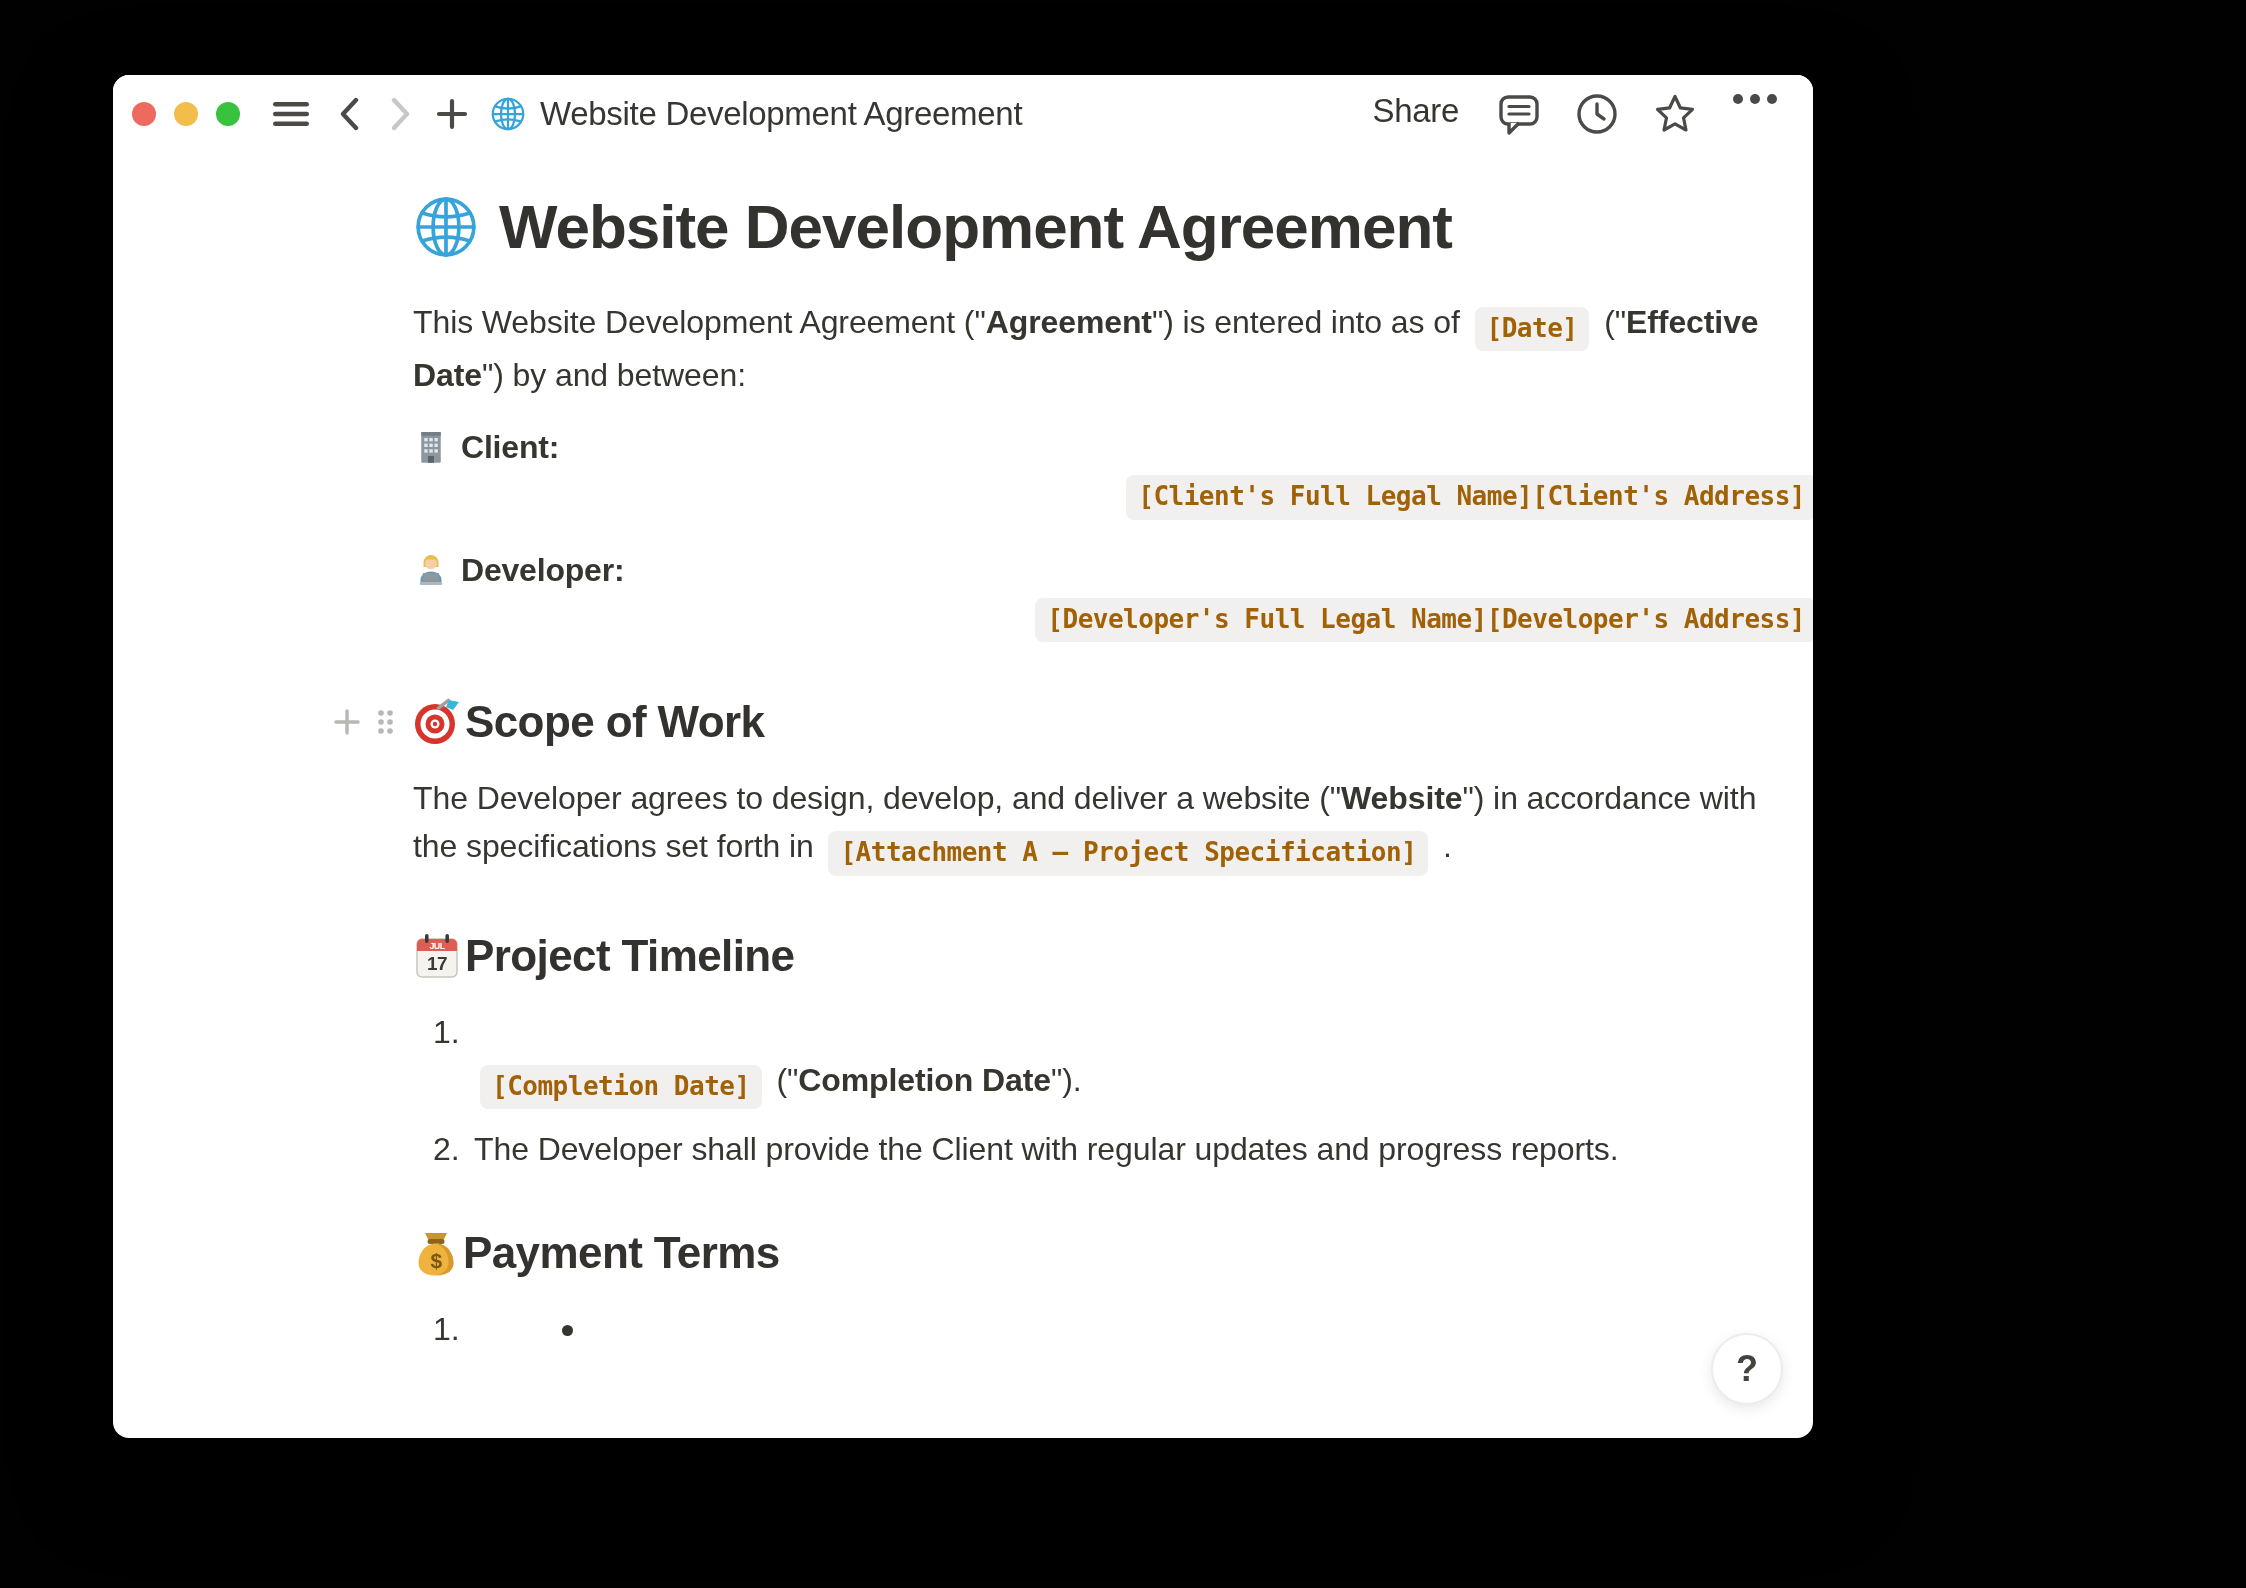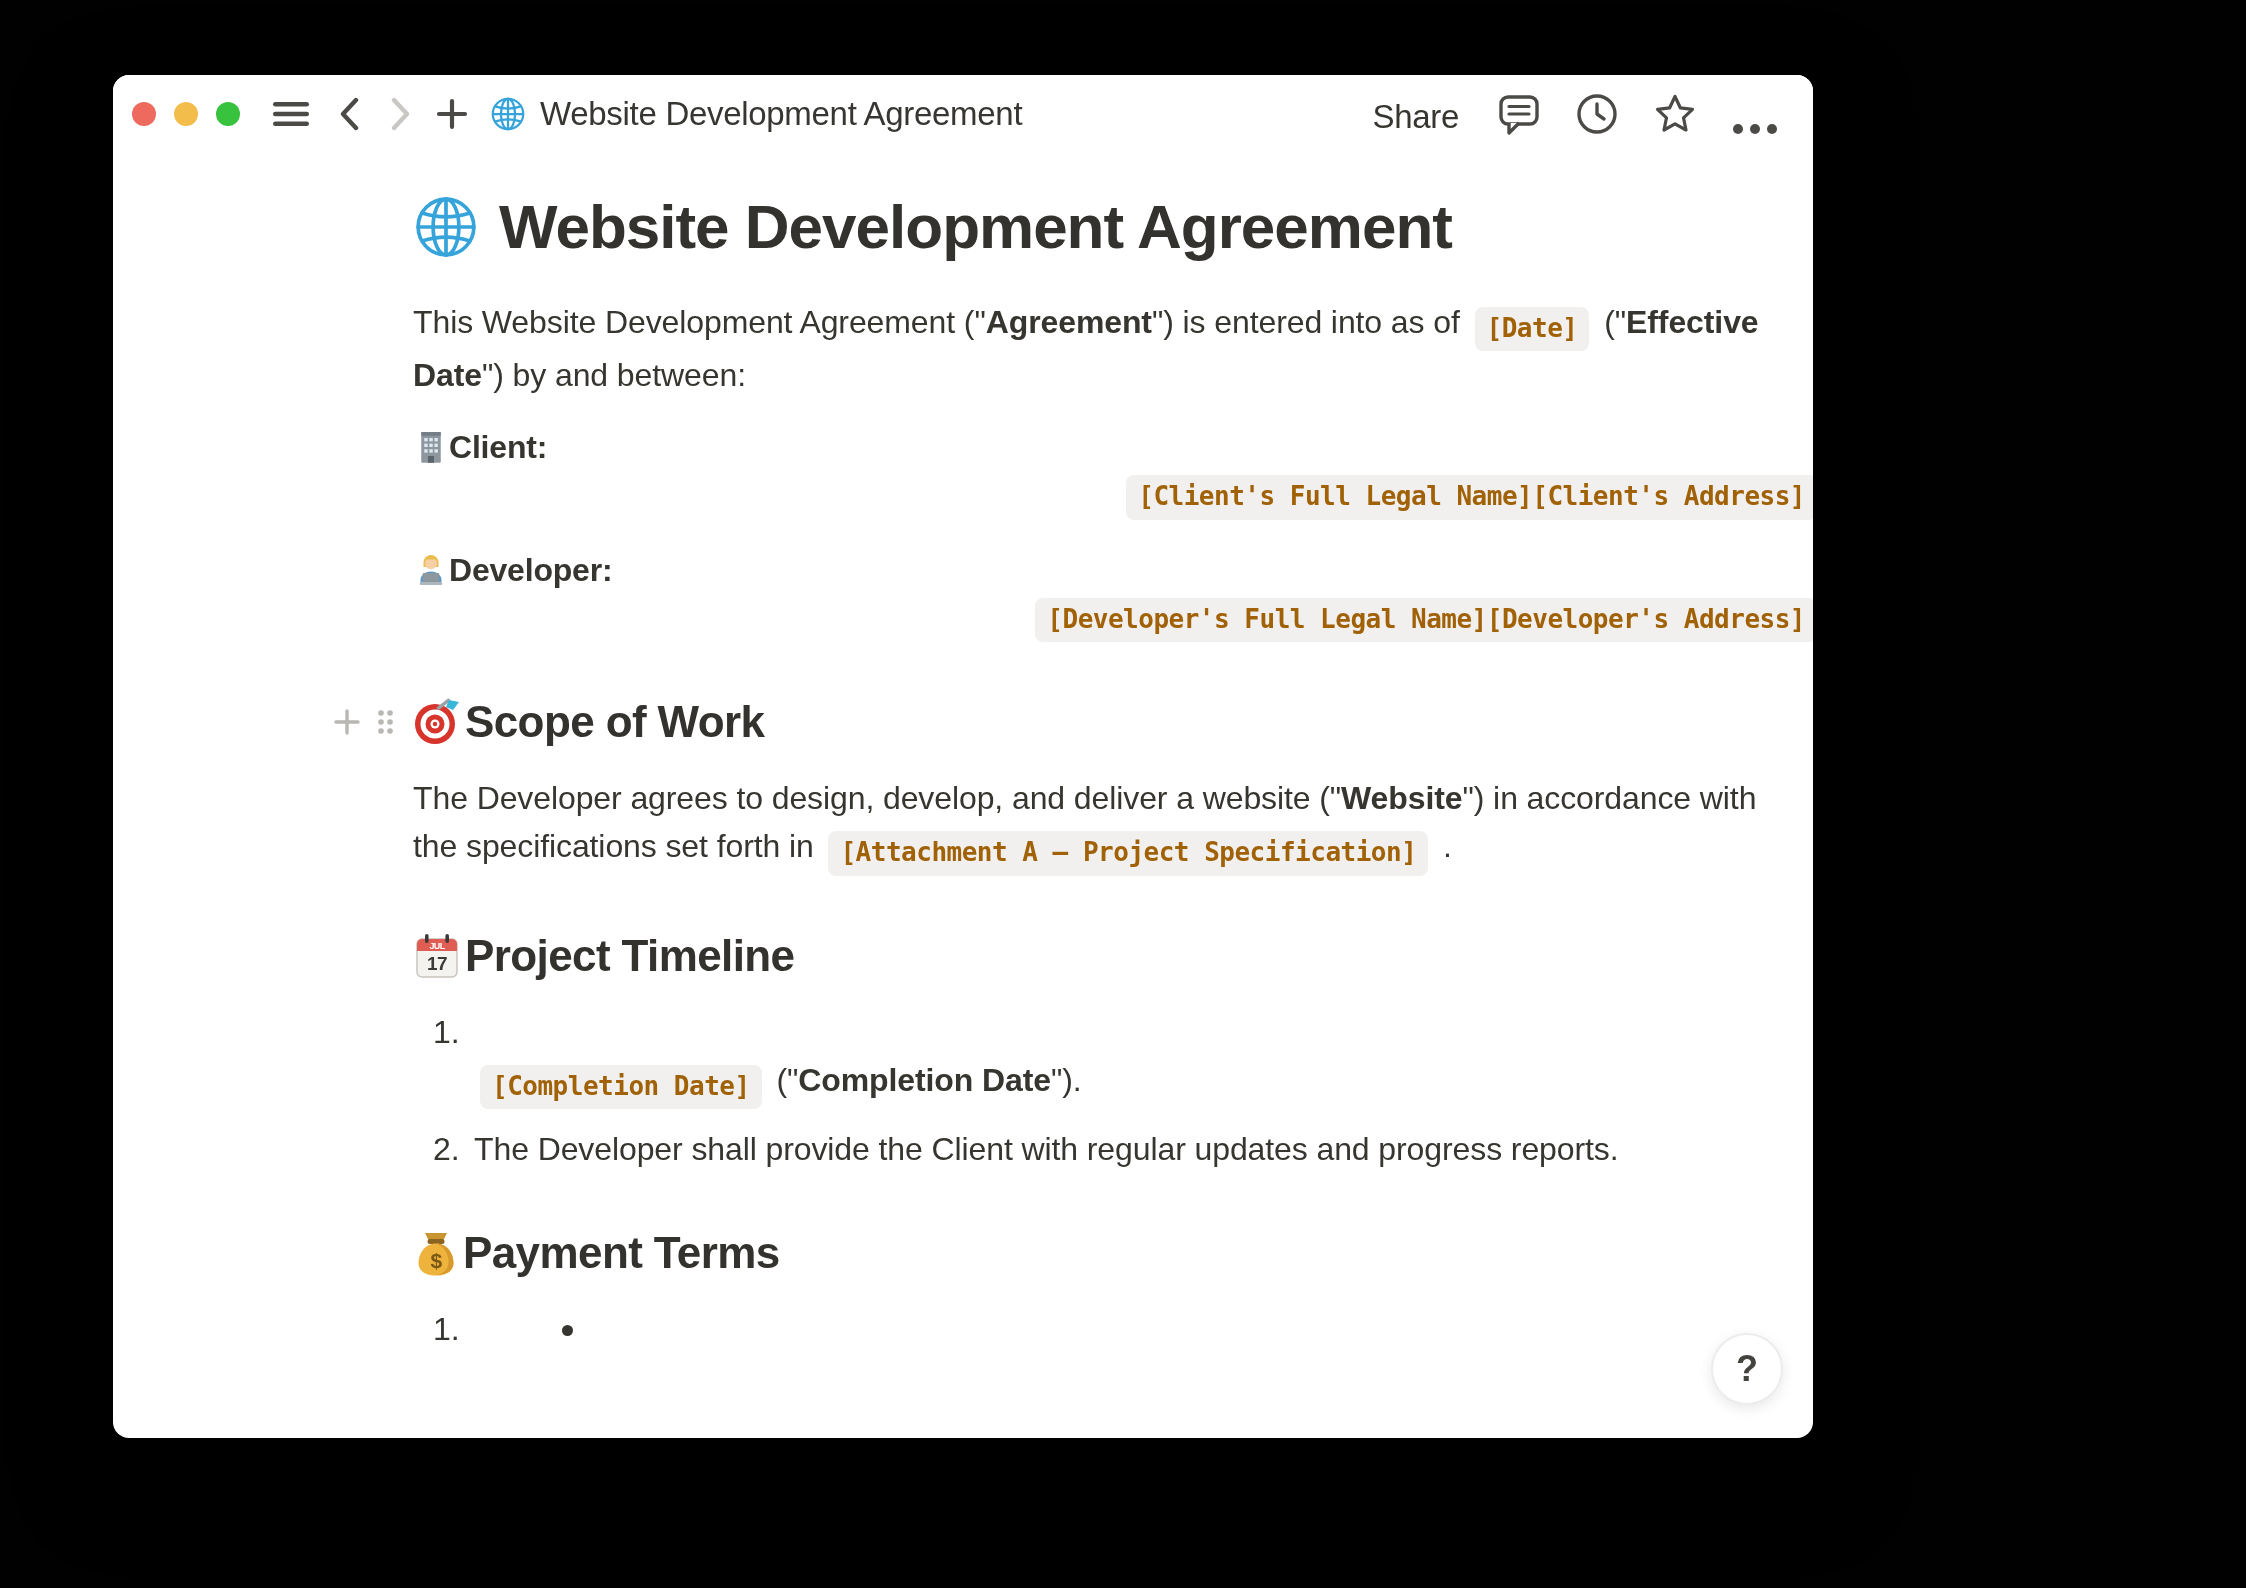--- a/index.html
+++ b/index.html
@@ -23,41 +23,41 @@
   }
   .traffic{display:flex;gap:18px;align-items:center;}
   .light{width:24px;height:24px;border-radius:50%;}
   .light.red{background:#EE6A5F;}
   .light.yellow{background:#F3BD4B;}
   .light.green{background:#38C23D;}
   .tb-btn{display:flex;align-items:center;justify-content:center;background:none;border:none;padding:0;cursor:pointer;}
   .tb-ico{display:block;}
   .doc-tab{display:flex;align-items:center;gap:14px;margin-left:22px;cursor:pointer;}
   .doc-tab .tab-title{font-size:33px;color:#383632;letter-spacing:-.3px;}
-  .tb-right{margin-left:auto;display:flex;align-items:flex-end;gap:34px;}
+  .tb-right{margin-left:auto;display:flex;align-items:flex-start;gap:34px;}
   .share-btn{font-size:33px;color:#37352F;background:none;border:none;padding:0 4px;cursor:pointer;letter-spacing:-.3px;}
   
   .page{padding:34px 0 0 300px;width:1410px;color:#37352F;}
   .page-title{display:flex;align-items:center;gap:20px;margin:0 0 30px 0;}
   .page-title h1{
     font-size:62px;line-height:1.3;font-weight:700;margin:0;
     color:#34322E;letter-spacing:-1px;
   }
   .para{font-size:32px;line-height:48px;margin:0 0 24px 0;letter-spacing:-.1px;}
   strong{font-weight:700;}
   .code-token{
     font-family:"DejaVu Sans Mono", monospace;
     font-size:26px;font-weight:700;color:#a16207;
     background:#F1F0EE;border-radius:8px;
     padding:5px 12px 7px 12px;margin:0 6px;
     display:inline-block;line-height:1.25;white-space:nowrap;
     vertical-align:-4px;letter-spacing:-.5px;
   }
   .party{margin:0 0 26px 0;}
-  .party-label{font-size:32px;line-height:48px;display:flex;align-items:center;}
+  .party-label{font-size:32px;line-height:48px;display:flex;align-items:center;gap:12px;}
   .party-label strong{letter-spacing:-.2px;}
   .party-token{margin-top:4px;text-align:right;}
   .party-token .code-token{margin-left:0;}
   h2.section-h{
     position:relative;
     display:flex;align-items:center;gap:4px;
     font-size:44px;font-weight:700;color:#34322E;letter-spacing:-.6px;
     margin:54px 0 26px 0;line-height:52px;
   }
   .block-handles{

